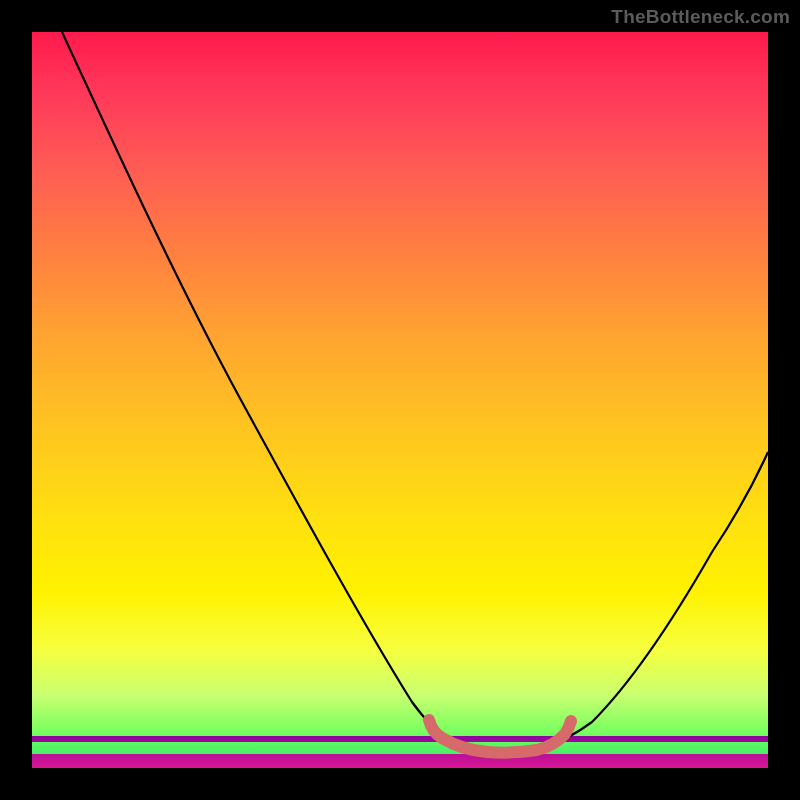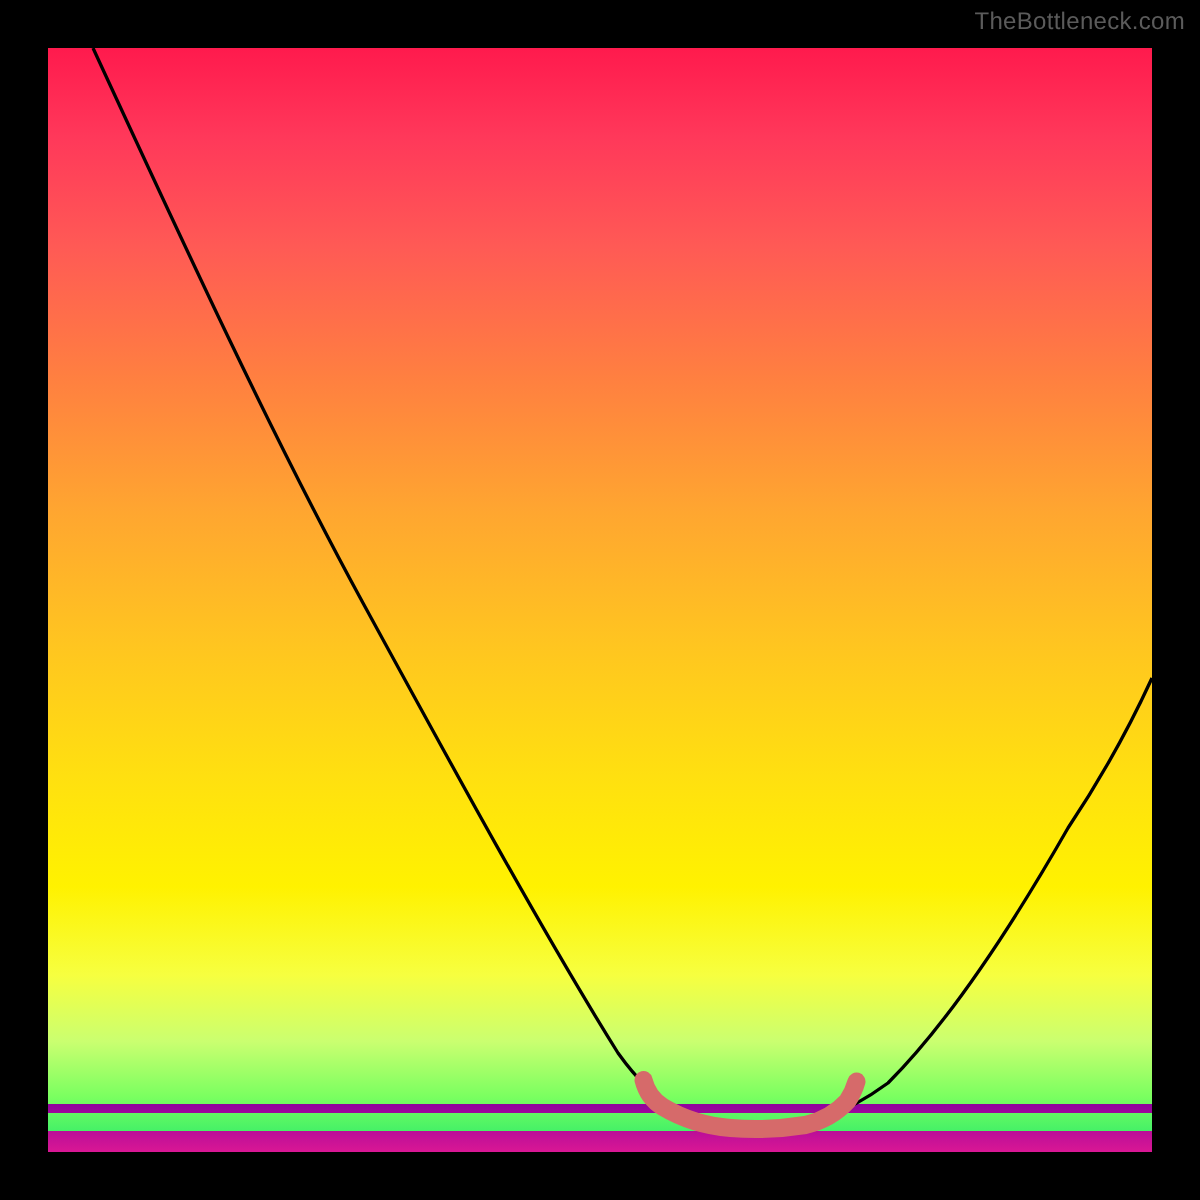--- a/index.html
+++ b/index.html
@@ -53,22 +53,22 @@
     mix-blend-mode: difference;
     background: #fff;
   }
   .hl1 { top: 704px; height: 6px; }
   .hl2 { top: 722px; height: 14px; }
   .watermark {
     position: absolute;
     top: 6px;
     right: 10px;
     color: #5b5b5b;
-    font-size: 16px;
-    font-weight: 400;
+    font-size: 19px;
+    font-weight: 700;
     letter-spacing: 0.2px;
   }
 </style>
 </head>
 <body>
 
 <div class="frame">
 
   <div class="plot-area">
 

